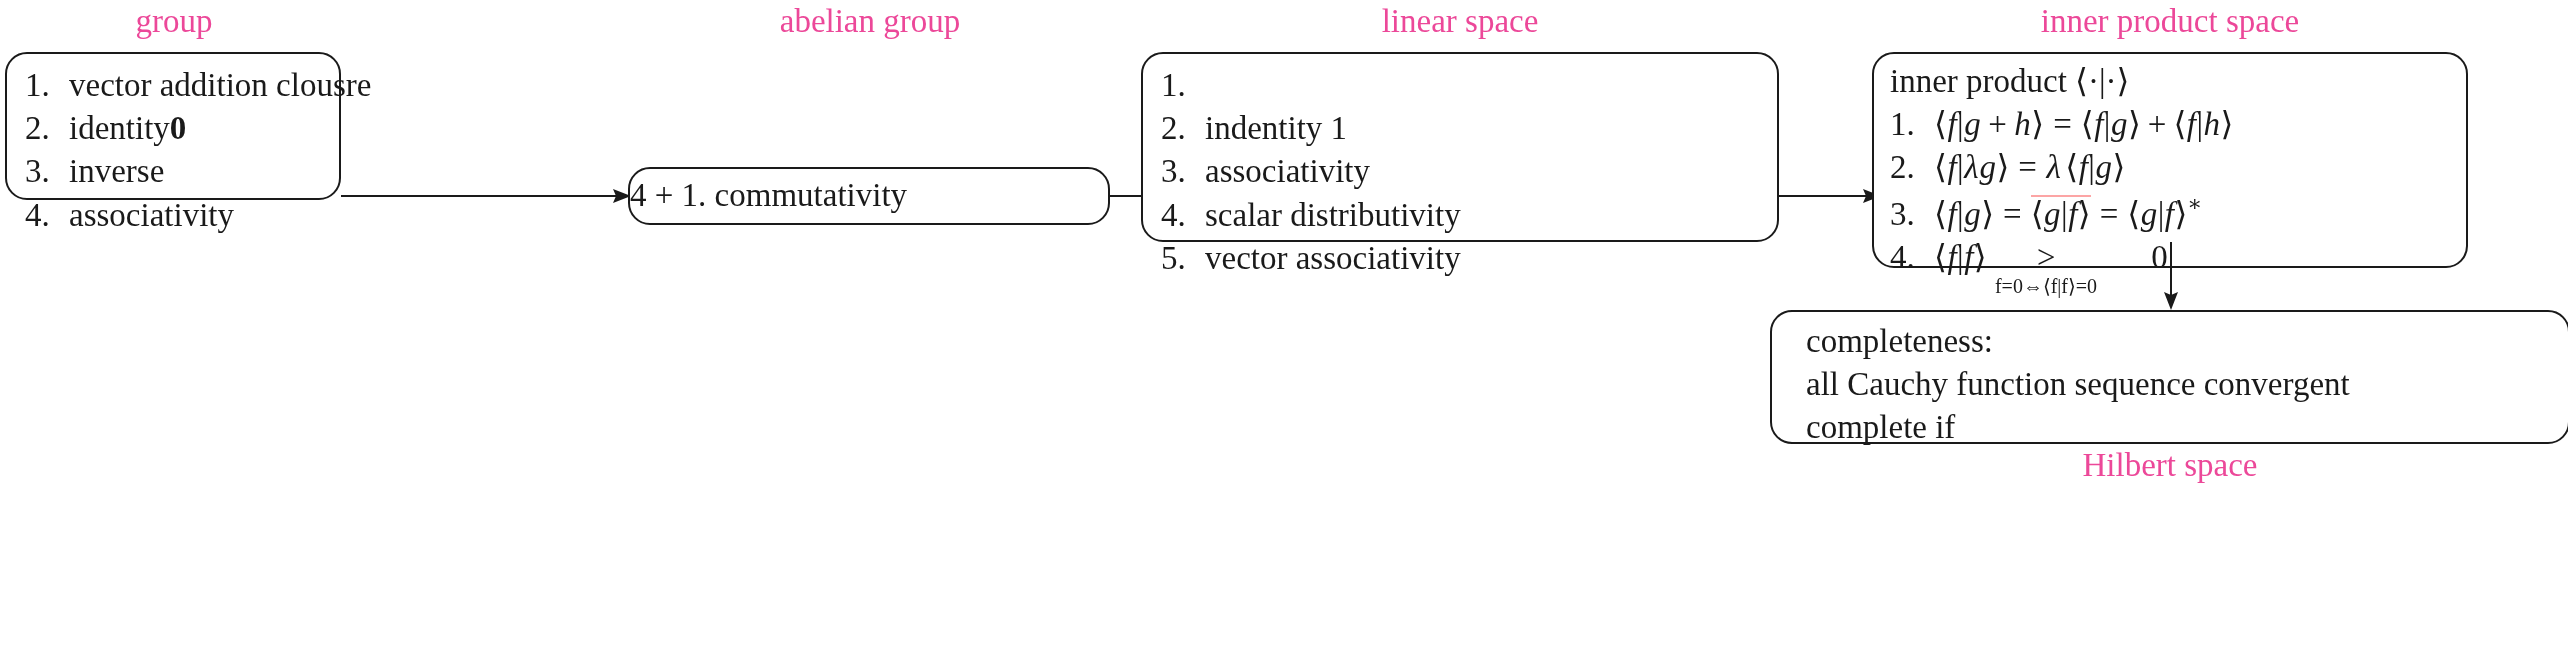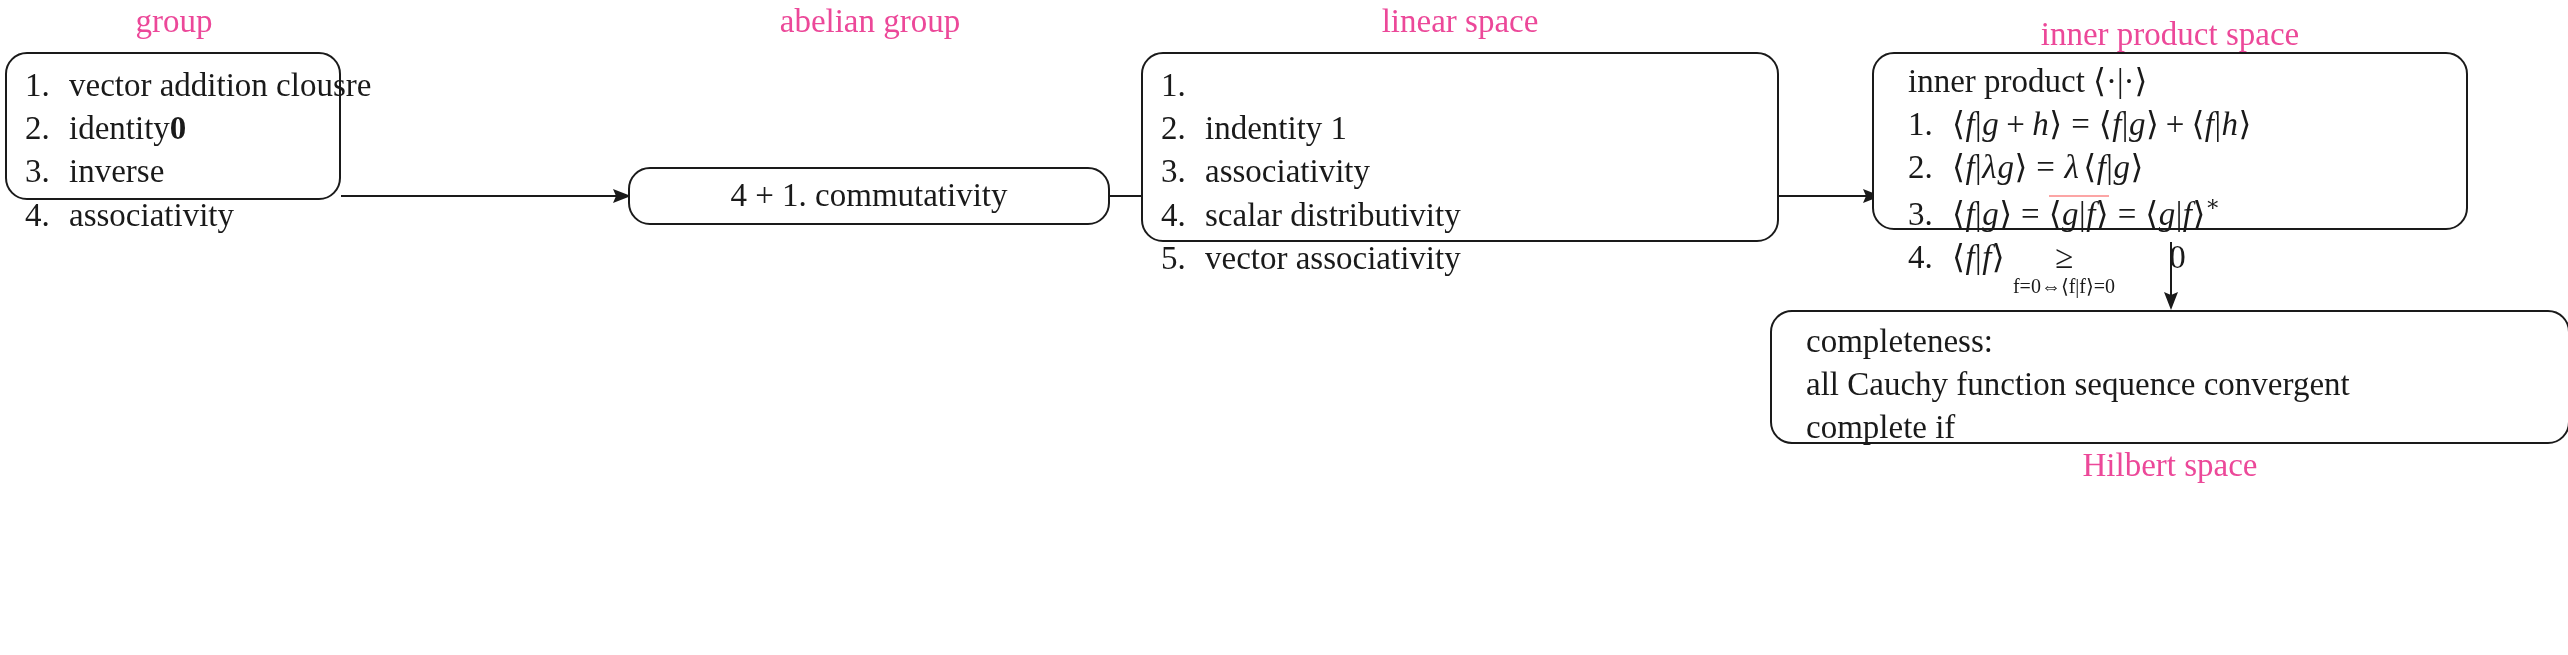--- a/index.html
+++ b/index.html
@@ -163,21 +163,21 @@
     </div>
   </div>
 
   <svg class="conn" style="left:341px; top:180px;" width="290" height="32" viewBox="0 0 290 32">
     <line x1="0" y1="16" x2="276" y2="16"></line>
     <polygon points="290,16 272,9 275,16 272,23"></polygon>
   </svg>
 
   <div class="caption" style="left:630px; top:4px; width:480px;">abelian group</div>
 
-  <div class="node" style="left:628px; top:167px; width:482px; height:58px; display:flex; align-items:center; justify-content:center;">
+  <div class="node" style="left:628px; top:167px; width:482px; height:58px; display:flex; align-items:center; justify-content:flex-start;">
     <div class="plain-line">4 + 1. commutativity</div>
   </div>
 
   <svg class="conn" style="left:1110px; top:180px;" width="132" height="32" viewBox="0 0 132 32">
     <line x1="0" y1="16" x2="118" y2="16"></line>
     <polygon points="132,16 114,9 117,16 114,23"></polygon>
   </svg>
 
   <div class="caption" style="left:1140px; top:4px; width:640px;">linear space</div>
 
@@ -205,23 +205,23 @@
         </li>
       </ul>
     </div>
   </div>
 
   <svg class="conn" style="left:1779px; top:180px;" width="102" height="32" viewBox="0 0 102 32">
     <line x1="0" y1="16" x2="88" y2="16"></line>
     <polygon points="102,16 84,9 87,16 84,23"></polygon>
   </svg>
 
-  <div class="caption" style="left:1870px; top:17px; width:600px;">inner product space</div>
-
-  <div class="node" style="left:1872px; top:52px; width:596px; height:178px;padding-left:18px;">
+  <div class="caption" style="left:1870px; top:4px; width:600px;">inner product space</div>
+
+  <div class="node" style="left:1872px; top:52px; width:596px; height:216px;">
     <div class="node-inner" style="padding:6px 16px;">
 
       <div class="plain-line">
         <span>inner product</span><span>&nbsp;</span><span class="math ang">⟨·|·⟩</span>
       </div>
 
       <div class="item">
         <span class="item-num">1.</span>
         <span class="math" aria-label="angle f bar g plus h angle equals angle f bar g angle plus angle f bar h angle">
           <span class="ang">⟨</span><span class="mi">f</span><span class="ang">|</span><span class="mi">g</span><span class="mop">+</span><span class="mi">h</span><span class="ang">⟩</span><span class="mrel">=</span><span class="ang">⟨</span><span class="mi">f</span><span class="ang">|</span><span class="mi">g</span><span class="ang">⟩</span><span class="mop">+</span><span class="ang">⟨</span><span class="mi">f</span><span class="ang">|</span><span class="mi">h</span><span class="ang">⟩</span>

